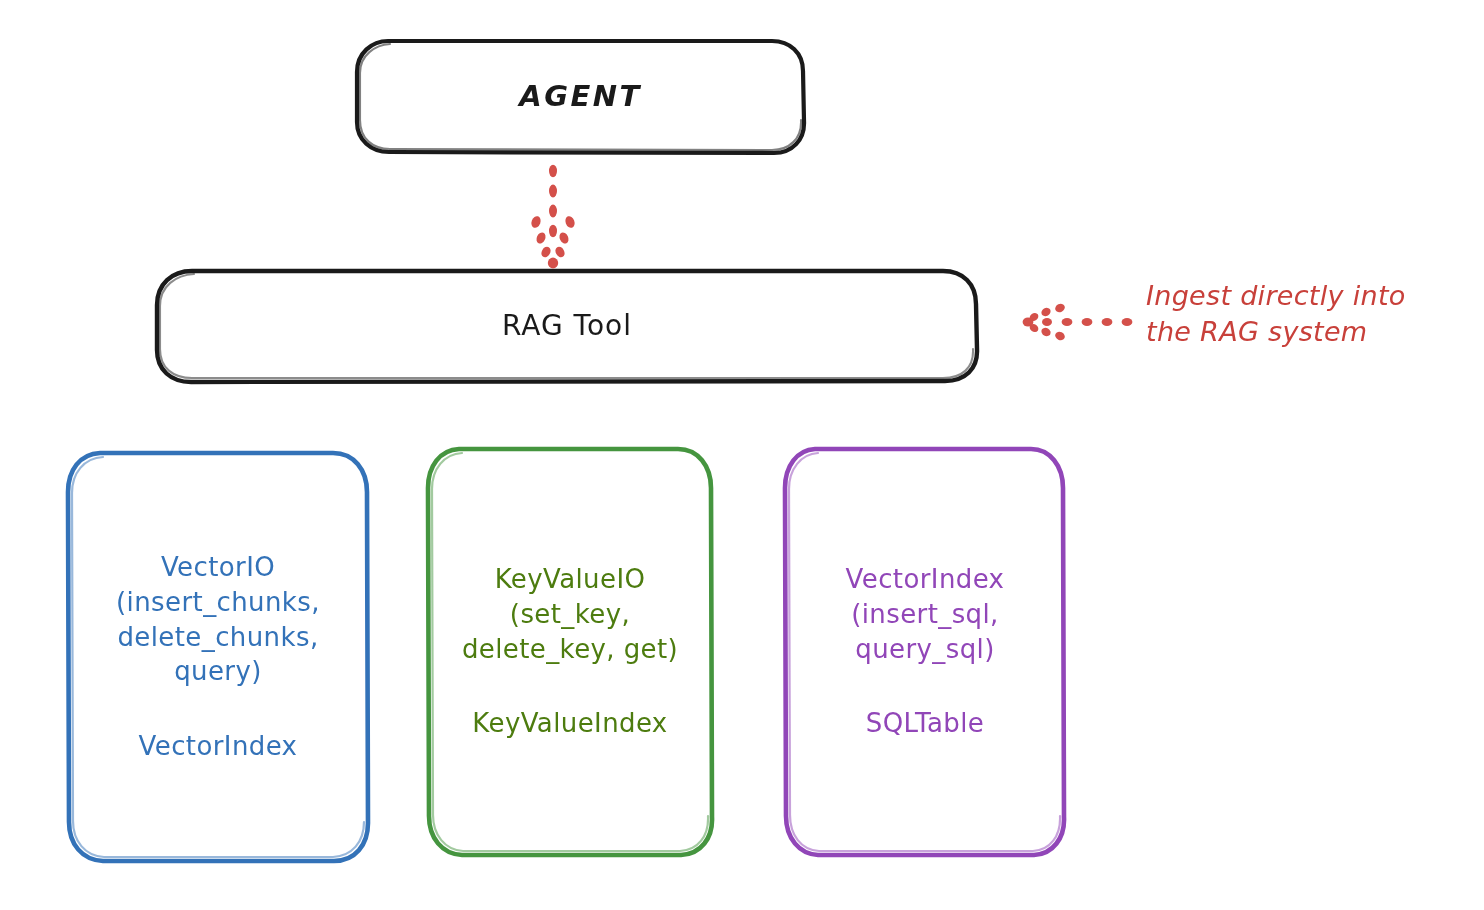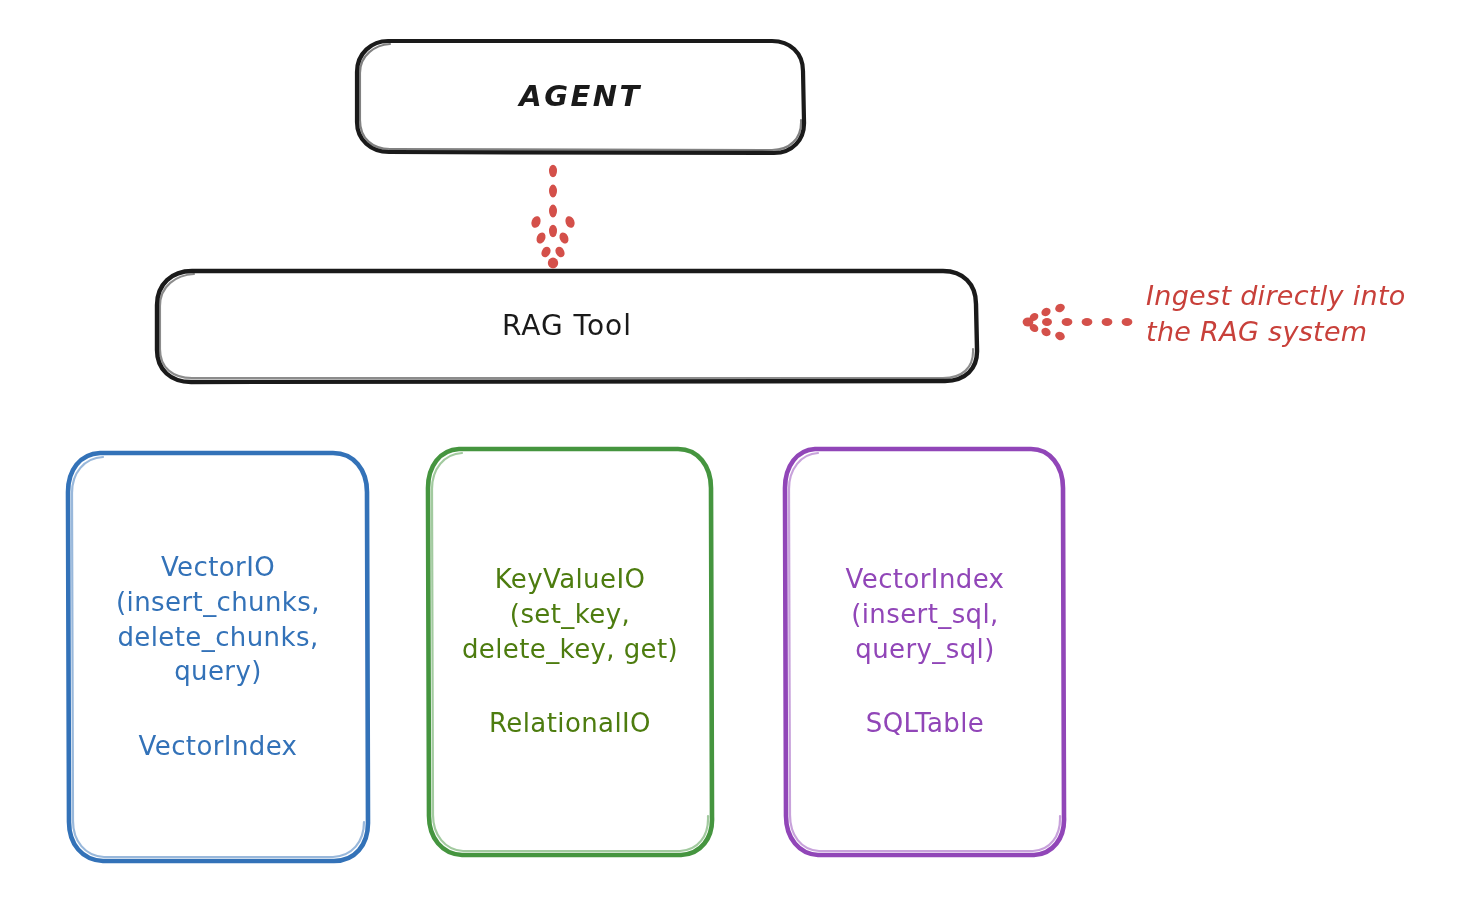--- a/index.html
+++ b/index.html
@@ -185,21 +185,21 @@
 (insert_chunks,
 delete_chunks,
 query)</div>
     <div class="node-sub">VectorIndex</div>
   </div>
 
   <div class="node provider" id="keyvalue-node">
     <div class="node-label">KeyValueIO
 (set_key,
 delete_key, get)</div>
-    <div class="node-sub">RelationalIO</div>
+    <div class="node-sub">KeyValueIndex</div>
   </div>
 
   <div class="node provider" id="relational-node">
     <div class="node-label">VectorIndex
 (insert_sql,
 query_sql)</div>
     <div class="node-sub">SQLTable</div>
   </div>
 
   <div id="annotation">Ingest directly into

